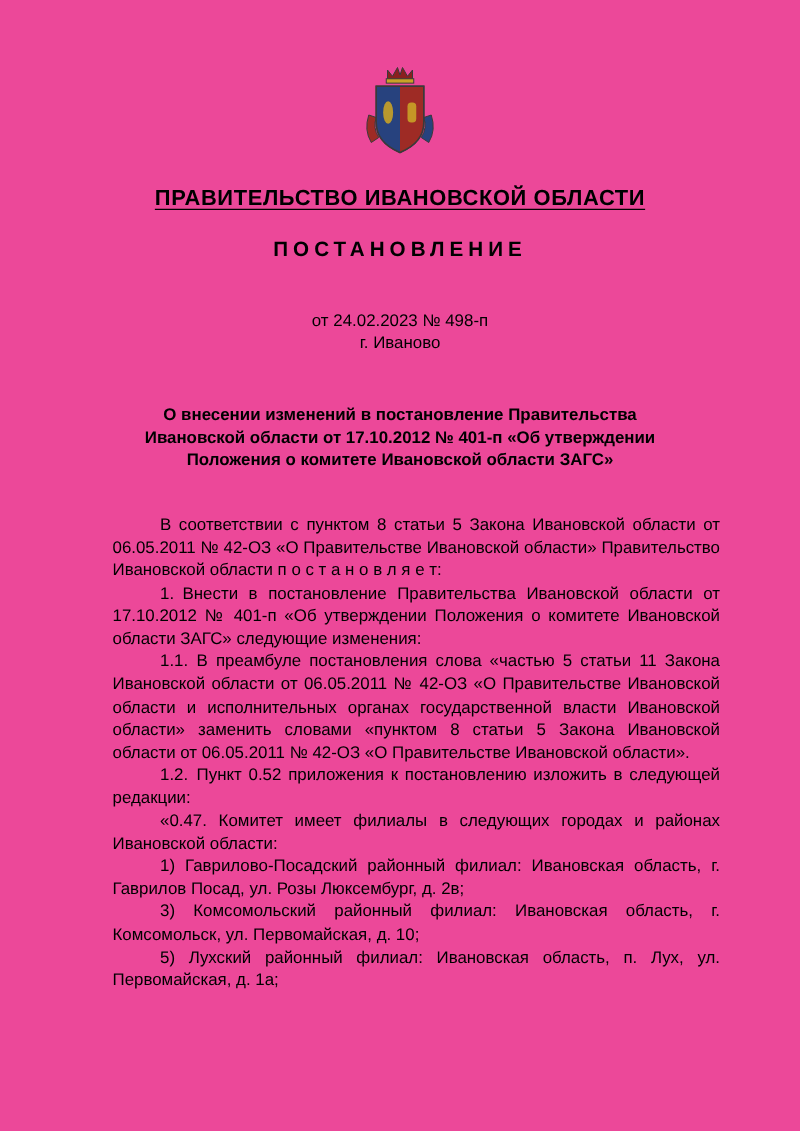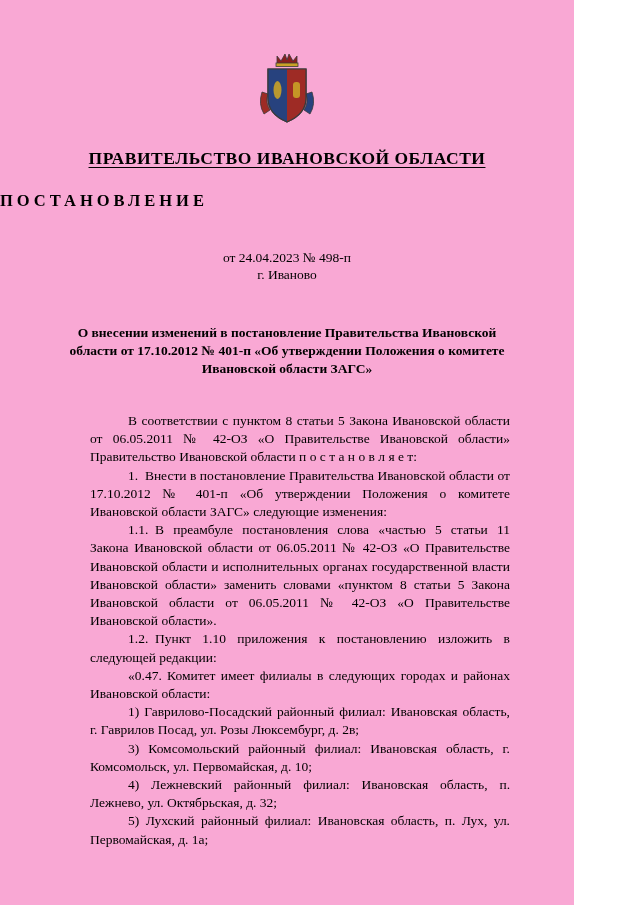--- a/index.html
+++ b/index.html
@@ -2,24 +2,24 @@
 <html lang="ru"><head>
 <meta charset="utf-8">
 <style>
   html, body {
     margin: 0;
     padding: 0;
     background: #ffffff;
   }
   .page {
     position: relative;
-    width: 574px;
+    width: 640px;
     height: 905px;
-    background: #f9a8d4;
-    font-family: Liberation Serif, serif;
+    background: #ec4899;
+    font-family: Liberation Sans, sans-serif;
     color: #000000;
     overflow: hidden;
     box-sizing: border-box;
   }
   .emblem-wrap {
     width: 100%;
     display: flex;
     justify-content: center;
     padding-top: 52px;
   }
@@ -27,21 +27,21 @@
     margin-top: 18px;
     text-align: center;
     font-weight: bold;
     font-size: 17.5px;
     letter-spacing: 0.5px;
     text-decoration: underline;
     text-underline-offset: 3px;
   }
   .doc-type {
     margin-top: 22px;
-    text-align: left;
+    text-align: center;
     font-weight: bold;
     font-size: 16.5px;
     letter-spacing: 4px;
   }
   .date-city {
     margin-top: 38px;
     text-align: center;
     font-size: 13.5px;
     line-height: 17px;
   }
@@ -88,31 +88,30 @@
       <ellipse cx="21.5" cy="38" rx="4" ry="9" fill="#c9a227" opacity="0.9"></ellipse>
       <rect x="37" y="30" width="7" height="16" rx="3" fill="#c9a227" opacity="0.9"></rect>
     </svg>
   </div>
 
   <div class="org-name">ПРАВИТЕЛЬСТВО ИВАНОВСКОЙ ОБЛАСТИ</div>
 
   <div class="doc-type">ПОСТАНОВЛЕНИЕ</div>
 
   <div class="date-city">
-    <div>от 24.04.2023 № 498-п</div>
+    <div>от 24.02.2023 № 498-п</div>
     <div>г. Иваново</div>
   </div>
 
   <div class="doc-title">О внесении изменений в постановление Правительства Ивановской области от 17.10.2012 № 401-п «Об утверждении Положения о комитете Ивановской области ЗАГС»</div>
 
   <div class="body-text">
     <p class="para">В соответствии с пунктом 8 статьи 5 Закона Ивановской области от 06.05.2011 № 42-ОЗ «О Правительстве Ивановской области» Правительство Ивановской области п о с т а н о в л я е т:</p>
     <p class="para">1. Внести в постановление Правительства Ивановской области от 17.10.2012 № 401-п «Об утверждении Положения о комитете Ивановской области ЗАГС» следующие изменения:</p>
     <p class="para">1.1. В преамбуле постановления слова «частью 5 статьи 11 Закона Ивановской области от 06.05.2011 № 42-ОЗ «О Правительстве Ивановской области и исполнительных органах государственной власти Ивановской области» заменить словами «пунктом 8 статьи 5 Закона Ивановской области от 06.05.2011 № 42-ОЗ «О Правительстве Ивановской области».</p>
-    <p class="para">1.2. Пункт 1.10 приложения к постановлению изложить в следующей редакции:</p>
+    <p class="para">1.2. Пункт 0.52 приложения к постановлению изложить в следующей редакции:</p>
     <p class="para">«0.47. Комитет имеет филиалы в следующих городах и районах Ивановской области:</p>
     <p class="para">1) Гаврилово-Посадский районный филиал: Ивановская область, г. Гаврилов Посад, ул. Розы Люксембург, д. 2в;</p>
     <p class="para">3) Комсомольский районный филиал: Ивановская область, г. Комсомольск, ул. Первомайская, д. 10;</p>
-    <p class="para">4) Лежневский районный филиал: Ивановская область, п. Лежнево, ул. Октябрьская, д. 32;</p>
     <p class="para">5) Лухский районный филиал: Ивановская область, п. Лух, ул. Первомайская, д. 1а;</p>
   </div>
 
 </div>
 
 </body></html>

